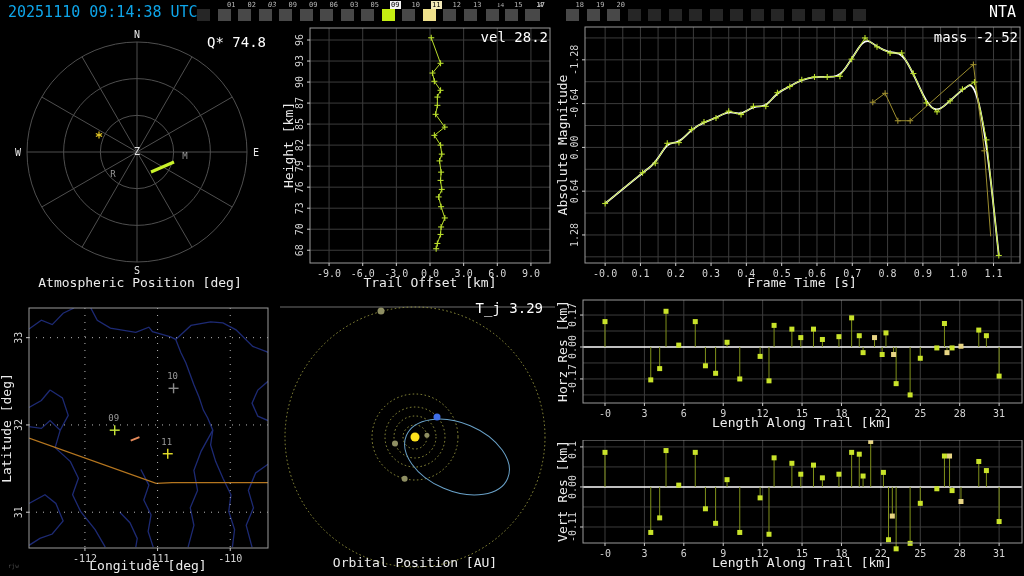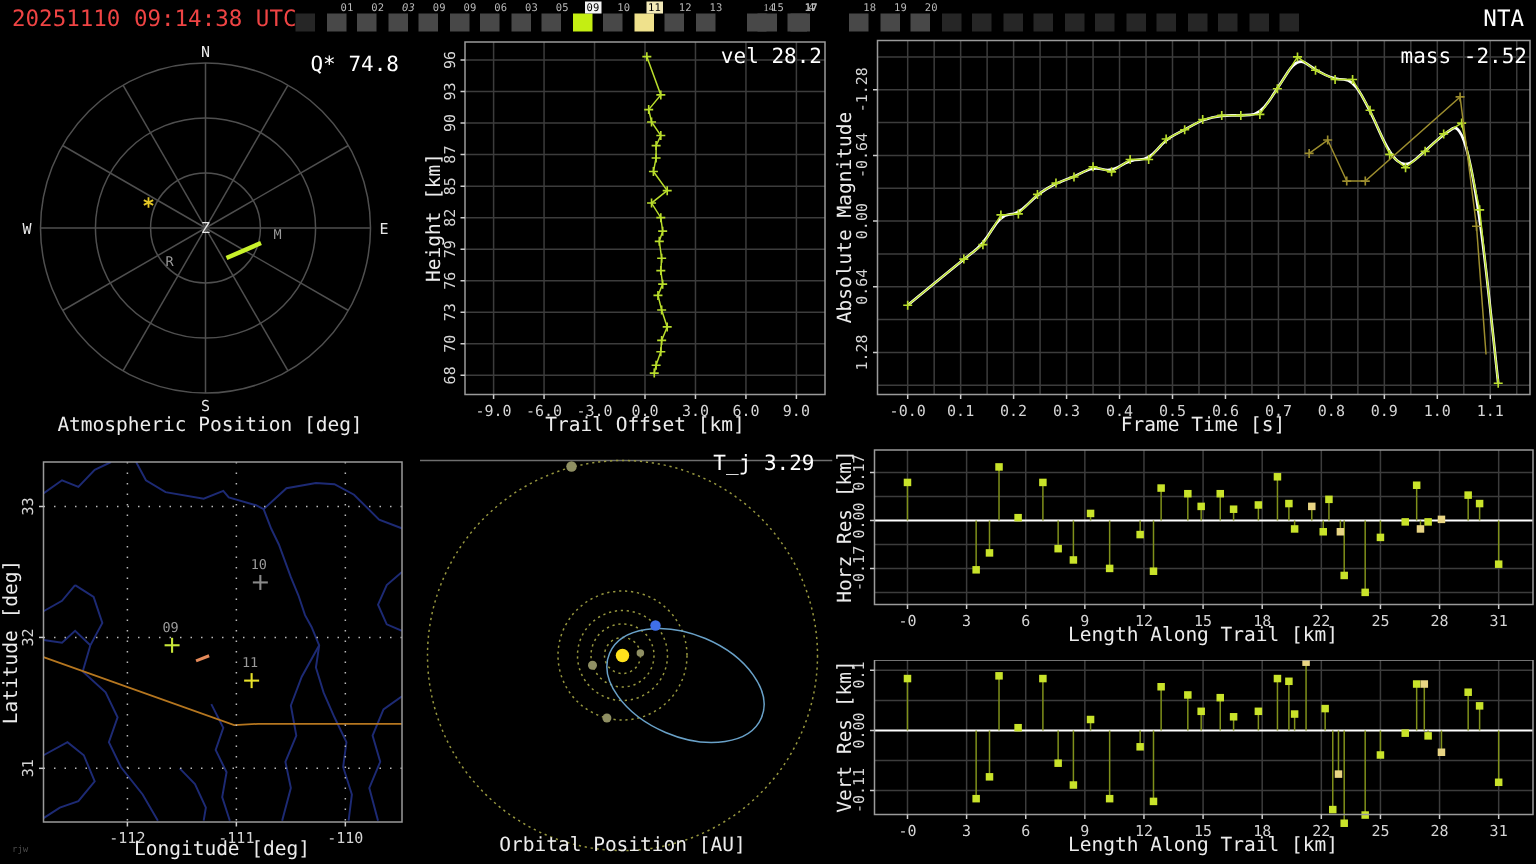--- a/index.html
+++ b/index.html
@@ -1,19 +1,19 @@
 <!DOCTYPE html>
 <html><head>
 <meta charset="utf-8">
 <style>
   html,body{margin:0;padding:0;background:#000;width:1024px;height:576px;overflow:hidden;
     font-family:"DejaVu Sans Mono","Liberation Mono",monospace;}
   #app{position:relative;width:1024px;height:576px;background:#000;}
   header{position:absolute;left:0;top:0;width:1024px;height:25px;}
-  #ts{position:absolute;left:8px;top:3px;font-size:15px;color:#ef4444;white-space:pre;}
+  #ts{position:absolute;left:8px;top:3px;font-size:15px;color:#0ea5e9;white-space:pre;}
   #nta{position:absolute;right:8px;top:3px;font-size:15px;color:#ffffff;}
   #frames{position:absolute;left:0;top:0;width:1024px;height:25px;padding-left:48px;}
   .slot{position:absolute;top:1px;width:20px;height:22px;}
   .fsq{position:absolute;left:1px;top:8px;width:13px;height:12px;background:#484848;}
   .flabel{position:absolute;right:0px;top:0px;font-size:7px;line-height:8px;color:#b8b8b8;padding:0 1px;}
   .panel{position:absolute;}
   svg{display:block;}
   svg text{font-family:"DejaVu Sans Mono","Liberation Mono",monospace;}
   .tick{font-size:10px;fill:#d4d4d4;}
   .axt{font-size:13px;fill:#ececec;}
@@ -77,21 +77,21 @@
           <span class="flabel" style="background: rgb(242, 233, 184); color: rgb(0, 0, 0);">11</span>
         </div>
         <div class="slot" style="left: 442px;">
           <div class="fsq"></div>
           <span class="flabel">12</span>
         </div>
         <div class="slot" style="left: 462.5px;">
           <div class="fsq"></div>
           <span class="flabel">13</span>
         </div>
-        <div class="slot" style="left: 497px; font-family: Liberation Serif, serif;">
+        <div class="slot" style="left: 485px; font-family: Liberation Serif, serif;">
           <div class="fsq"></div>
           <span class="flabel">14</span>
         </div>
         <div class="slot" style="left: 503.5px;">
           <div class="fsq"></div>
           <span class="flabel">15</span>
         </div>
         <div class="slot" style="left: 524px;">
           <div class="fsq"></div>
           <span class="flabel">4</span>

